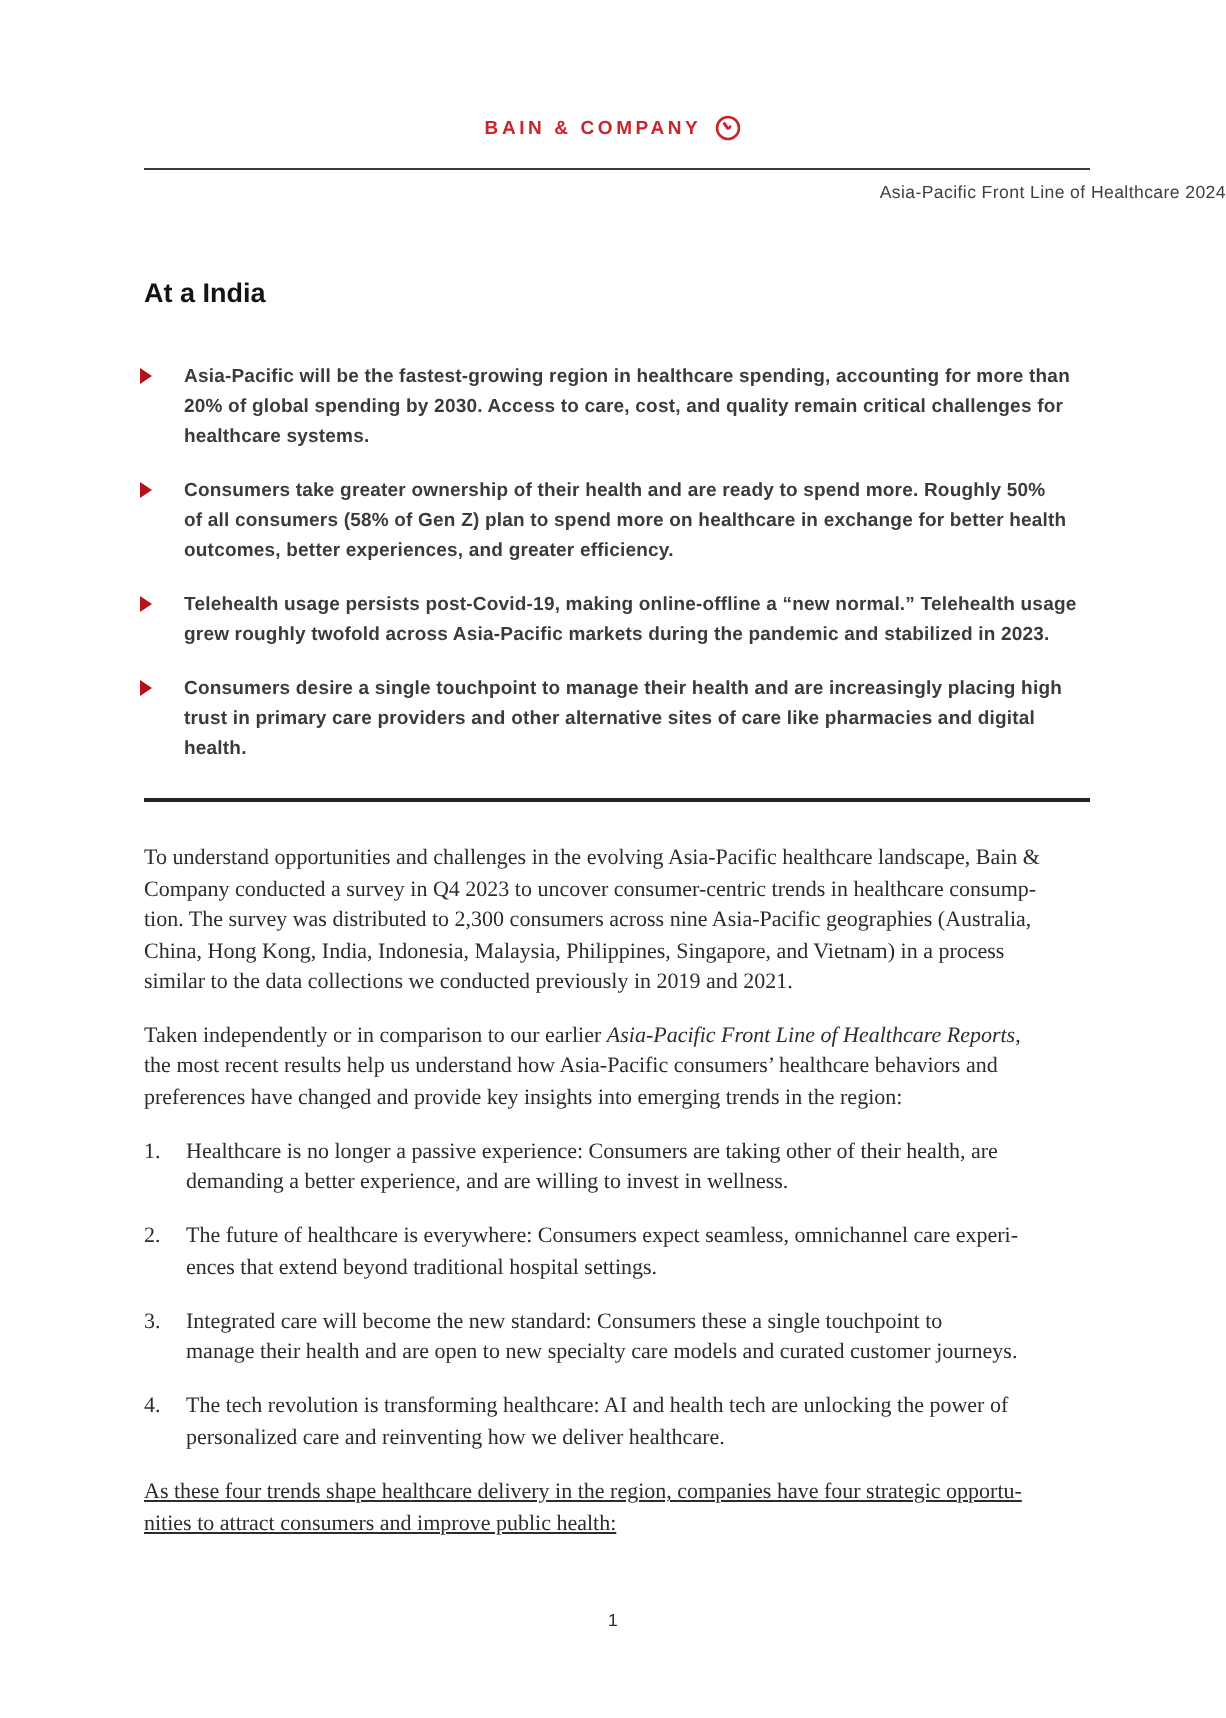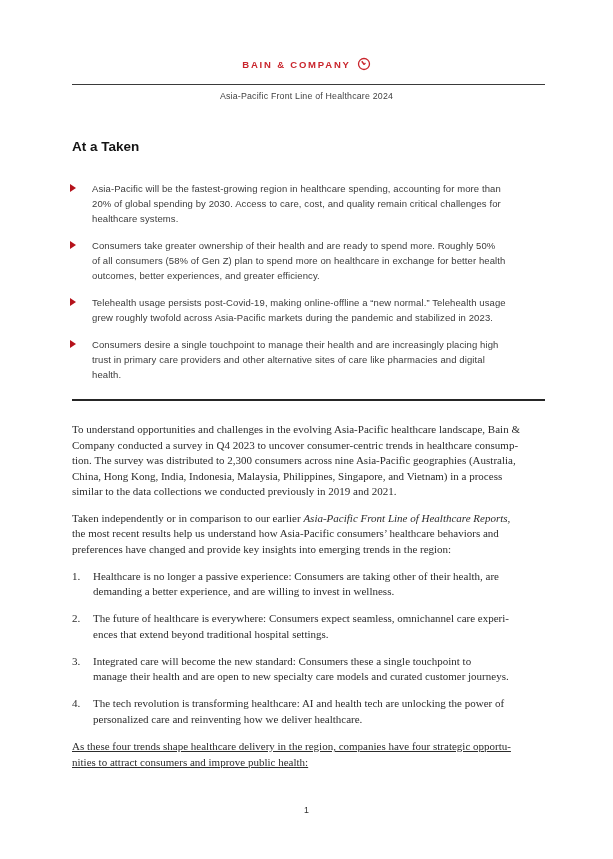--- a/index.html
+++ b/index.html
@@ -32,38 +32,39 @@
   .logo-mark { display: inline-flex; }
   .header-rule {
     position: absolute;
     top: 84px; left: 72px;
     width: 473px; height: 1px;
     background: #3a3a3a;
   }
   .subtitle {
     position: absolute;
     top: 91px; left: 0; right: 0;
-    text-align: center;
+    text-align: right;
     font-size: 8.8px;
     color: #3f3f3f;
     letter-spacing: 0.2px;
   }
 
   
   .glance-heading {
     position: absolute;
     top: 139px; left: 72px;
     font-size: 13.5px;
     font-weight: bold;
     color: #141414;
   }
   .bullets {
     position: absolute;
     top: 181px; left: 70px;
     width: 478px;
+    font-weight: bold;
   }
   .bullet-row { display: flex; margin-bottom: 12px; }
   .bullet-row:last-child { margin-bottom: 0; }
   .bullet-marker {
     width: 22px;
     flex: 0 0 22px;
     padding-top: 3px;
   }
   .bullet-marker .tri {
     display: block;
@@ -129,21 +130,21 @@
       <svg width="14" height="14" viewBox="0 0 14 14">
         <circle cx="7" cy="7" r="5.5" fill="none" stroke="#c9252c" stroke-width="1.3"></circle>
         <line x1="7.2" y1="7.6" x2="4.8" y2="4.3" stroke="#c9252c" stroke-width="1.5"></line>
         <line x1="7.2" y1="7.6" x2="8.4" y2="5.9" stroke="#c9252c" stroke-width="1.2"></line>
       </svg>
     </span>
   </div>
   <div class="header-rule"></div>
   <div class="subtitle">Asia-Pacific Front Line of Healthcare 2024</div>
 
-  <div class="glance-heading">At a Taken</div>
+  <div class="glance-heading">At a India</div>
 
   <div class="bullets">
     <div class="bullet-row">
       <span class="bullet-marker">
           <span class="tri"></span>
         </span>
       <span class="bullet-text">Asia-Pacific will be the fastest-growing region in healthcare spending, accounting for more than
 20% of global spending by 2030. Access to care, cost, and quality remain critical challenges for
 healthcare systems.</span>
     </div>

